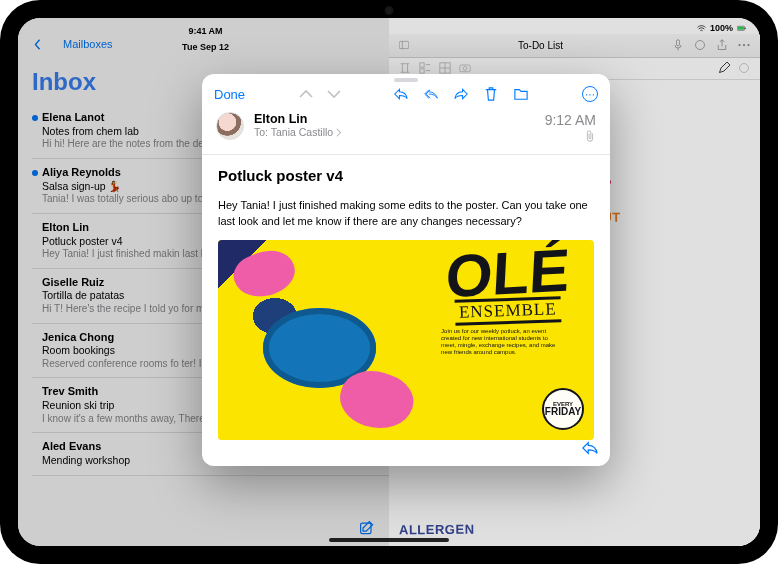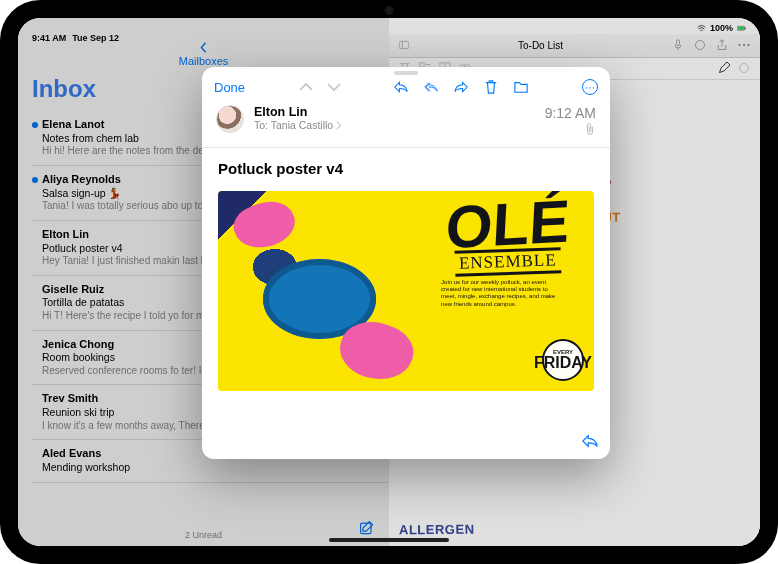--- a/index.html
+++ b/index.html
@@ -26,25 +26,25 @@
 }
 
 
 .mail-app {
   position: absolute; left: 0; top: 0; bottom: 0; width: 50%;
   background: #ffffff;
   filter: brightness(0.92);
 }
 .status-left {
   height: 16px; display: flex; align-items: center; gap: 6px;
-  padding: 20px 10px 0 14px;
-  font-size: 9px; color: #000; font-weight: 600;
+  padding: 8px 10px 0 14px;
+  font-size: 9px; color: #000; font-weight: 600; flex-direction: column;
 }
 .mail-header { padding: 4px 14px 8px 14px; }
-.mail-back { color: #007aff; font-size: 11px; display: flex; align-items: center; gap: 2px; margin-bottom: 8px; flex-direction: column; }
+.mail-back { color: #007aff; font-size: 11px; display: flex; align-items: center; gap: 20px; margin-bottom: 18px; }
 .mail-title { font-size: 24px; font-weight: 700; color: #3b82f6; margin-top: 2px; }
 .mail-list { padding: 0 0 0 14px; }
 .mail-item { border-bottom: 0.5px solid #e0e0e0; padding: 7px 8px 7px 10px; position: relative; }
 .mail-item.unread::before {
   content: ""; position: absolute; left: 0; top: 11px;
   width: 6px; height: 6px; background: #007aff; border-radius: 50%;
 }
 .mail-from { font-size: 11px; font-weight: 600; color: #000; line-height: 1.25; }
 .mail-subject { font-size: 10.5px; color: #000; line-height: 1.3; }
 .mail-preview { font-size: 10px; color: #8a8a8e; line-height: 1.25; max-height: 26px; overflow: hidden; }
@@ -96,21 +96,21 @@
   font-size: 18px; margin-top: 6px;
 }
 
 
 .overlay-dim {
   position: absolute; inset: 0;
   background: rgba(0,0,0,0.12);
 }
 .mail-window {
   position: absolute;
-  left: 184px; top: 49px;
+  left: 184px; top: 56px;
   width: 408px; height: 392px;
   background: #fff;
   border-radius: 12px;
   box-shadow: 0 18px 50px rgba(0,0,0,0.35);
   overflow: hidden;
   display: flex; flex-direction: column;
 }
 .mw-grabber { height: 12px; display:flex; align-items:center; justify-content:center; }
 .mw-grabber span { width: 24px; height: 4px; background: #d7d7dc; border-radius: 3px; display:block; }
 .mw-toolbar {
@@ -188,21 +188,21 @@
   color:#ef3e7a; font-size: 14px; margin-top:8px; text-align:left; align-self:flex-start; margin-left:20px;
 }
 .poster-time .thin { color:#13131a; font-size:10px; font-weight:800; display:inline-block; line-height:1; vertical-align:middle; margin-left:4px;}
 .poster-desc { font-size:6px; color:#13131a; width:120px; margin:4px 0 0 20px; line-height:1.2; align-self:flex-start;}
 .friday-badge{
   position:absolute; right:10px; bottom:10px;
   width:42px; height:42px; border:2px solid #13131a; border-radius:50%;
   background:#fffef6; display:flex; flex-direction:column; align-items:center; justify-content:center;
   font-size:6px; font-weight:800; color:#13131a; line-height:1;
 }
-.friday-badge b{ font-size:16px; }
+.friday-badge b{ font-size:10px; }
 .mw-reply {
   position:absolute; right:12px; bottom:8px; color:#007aff; font-size:16px;
 }
 
 
 .home-ind {
   position:absolute; bottom:4px; left:50%; transform:translateX(-50%);
   width:120px; height:4px; background:#000; border-radius:3px; opacity:0.85;
 }
 
@@ -260,21 +260,20 @@
             <div class="mail-subject">Reunion ski trip</div>
             <div class="mail-preview">I know it's a few months away, There are nine of us confirmed</div>
           </div>
           <div class="mail-item">
             <div class="mail-from">Aled Evans</div>
             <div class="mail-subject">Mending workshop</div>
             <div class="mail-preview"></div>
           </div>
         </div>
       <div class="mail-footer">
-        <div>2 Unread</div>
         <span class="compose">
           <svg class="icon" viewBox="0 0 20 20">
               <rect x="2" y="4" width="13" height="13" rx="2" fill="none" stroke="#007aff" stroke-width="1.5"></rect>
               <path d="M13 2l4 4-8 8H5v-4z" fill="none" stroke="#007aff" stroke-width="1.5"></path>
             </svg>
         </span>
       </div>
     </div>
 
     <div class="notes-app">
@@ -408,20 +407,21 @@
           <span class="clip">
             <svg class="icon" viewBox="0 0 12 14">
                 <path d="M9 4v6a3 3 0 0 1-6 0V3a2 2 0 0 1 4 0v6a1 1 0 0 1-2 0V4" fill="none" stroke="#bfbfc2" stroke-width="1.2"></path>
               </svg>
           </span>
         </div>
       </div>
 
       <div class="mw-body">
         <div class="mw-subject">Potluck poster v4</div>
+        <div class="mw-text">Hey Tania! I just finished making some edits to the poster. Can you take one last look and let me know if there are any changes necessary?</div>
 
         <div class="poster">
           <div class="poster-left">
             <div class="poster-plate"></div>
           </div>
           <div class="poster-right">
             <div class="ole-word">
               <span>OLÉ</span>
             </div>
             <div class="ensemble">ENSEMBLE</div>

